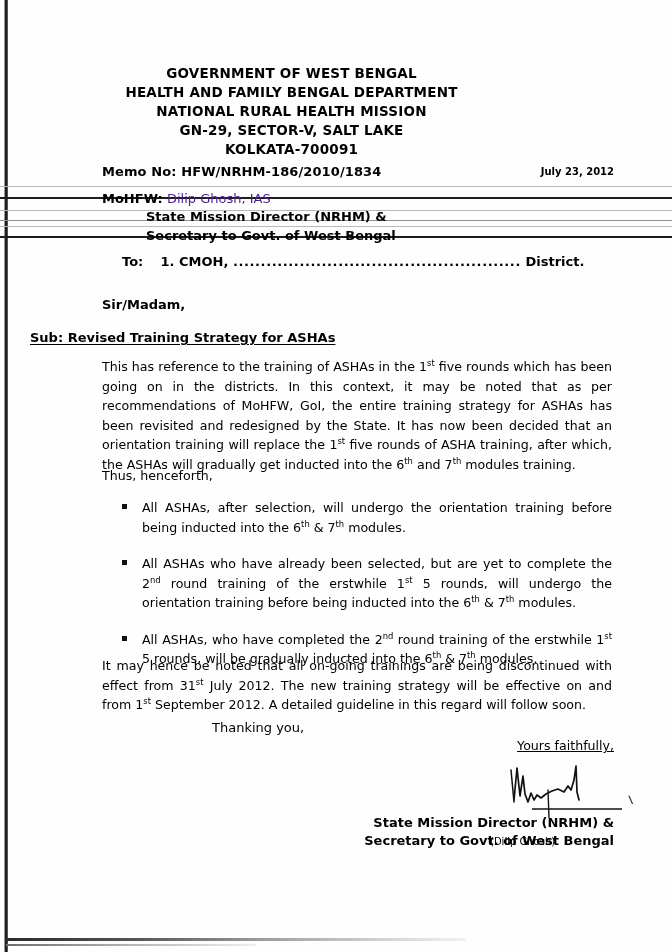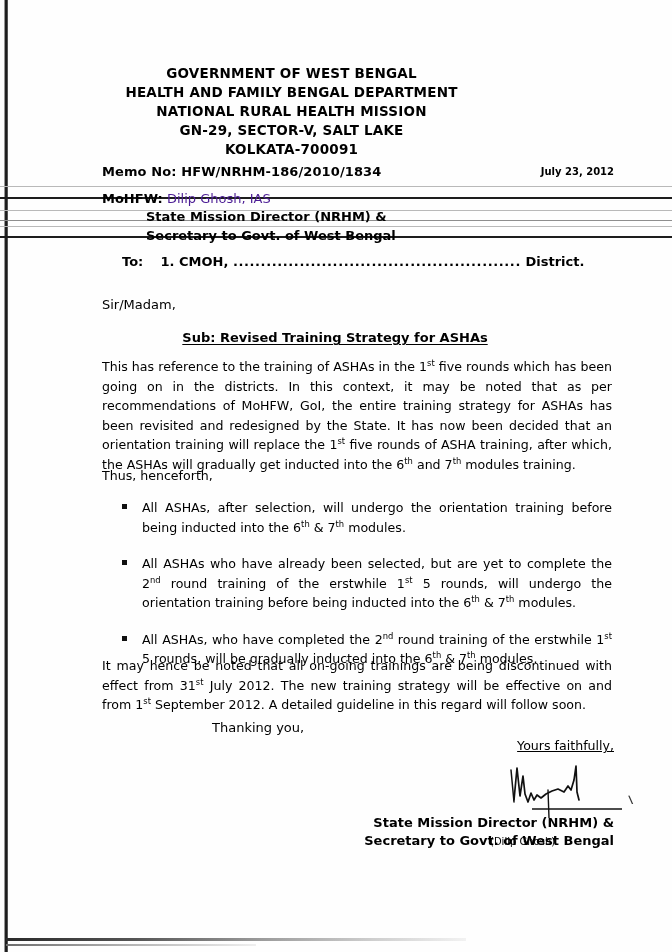--- a/index.html
+++ b/index.html
@@ -97,28 +97,27 @@
     font-weight: bold;
     font-size: 13px;
   }
   .to-row .to-label { display: inline-block; width: 34px; margin-left: 20px; }
   .to-dots { letter-spacing: .6px; }
 
   
   .salutation {
     position: absolute;
     left: 102px; top: 297px;
-    font-weight: normal;
+    font-weight: bold;
     font-size: 13px;
   }
   .subject {
     position: absolute;
     left: 0; top: 330px;
     width: 640px;
-    text-align: center;
     font-weight: bold;
     font-size: 13px;
     text-decoration: underline;
     text-underline-offset: 2px;
   }
   .subject span { padding-left: 30px; }
 
   
   .body-block {
     position: absolute;

